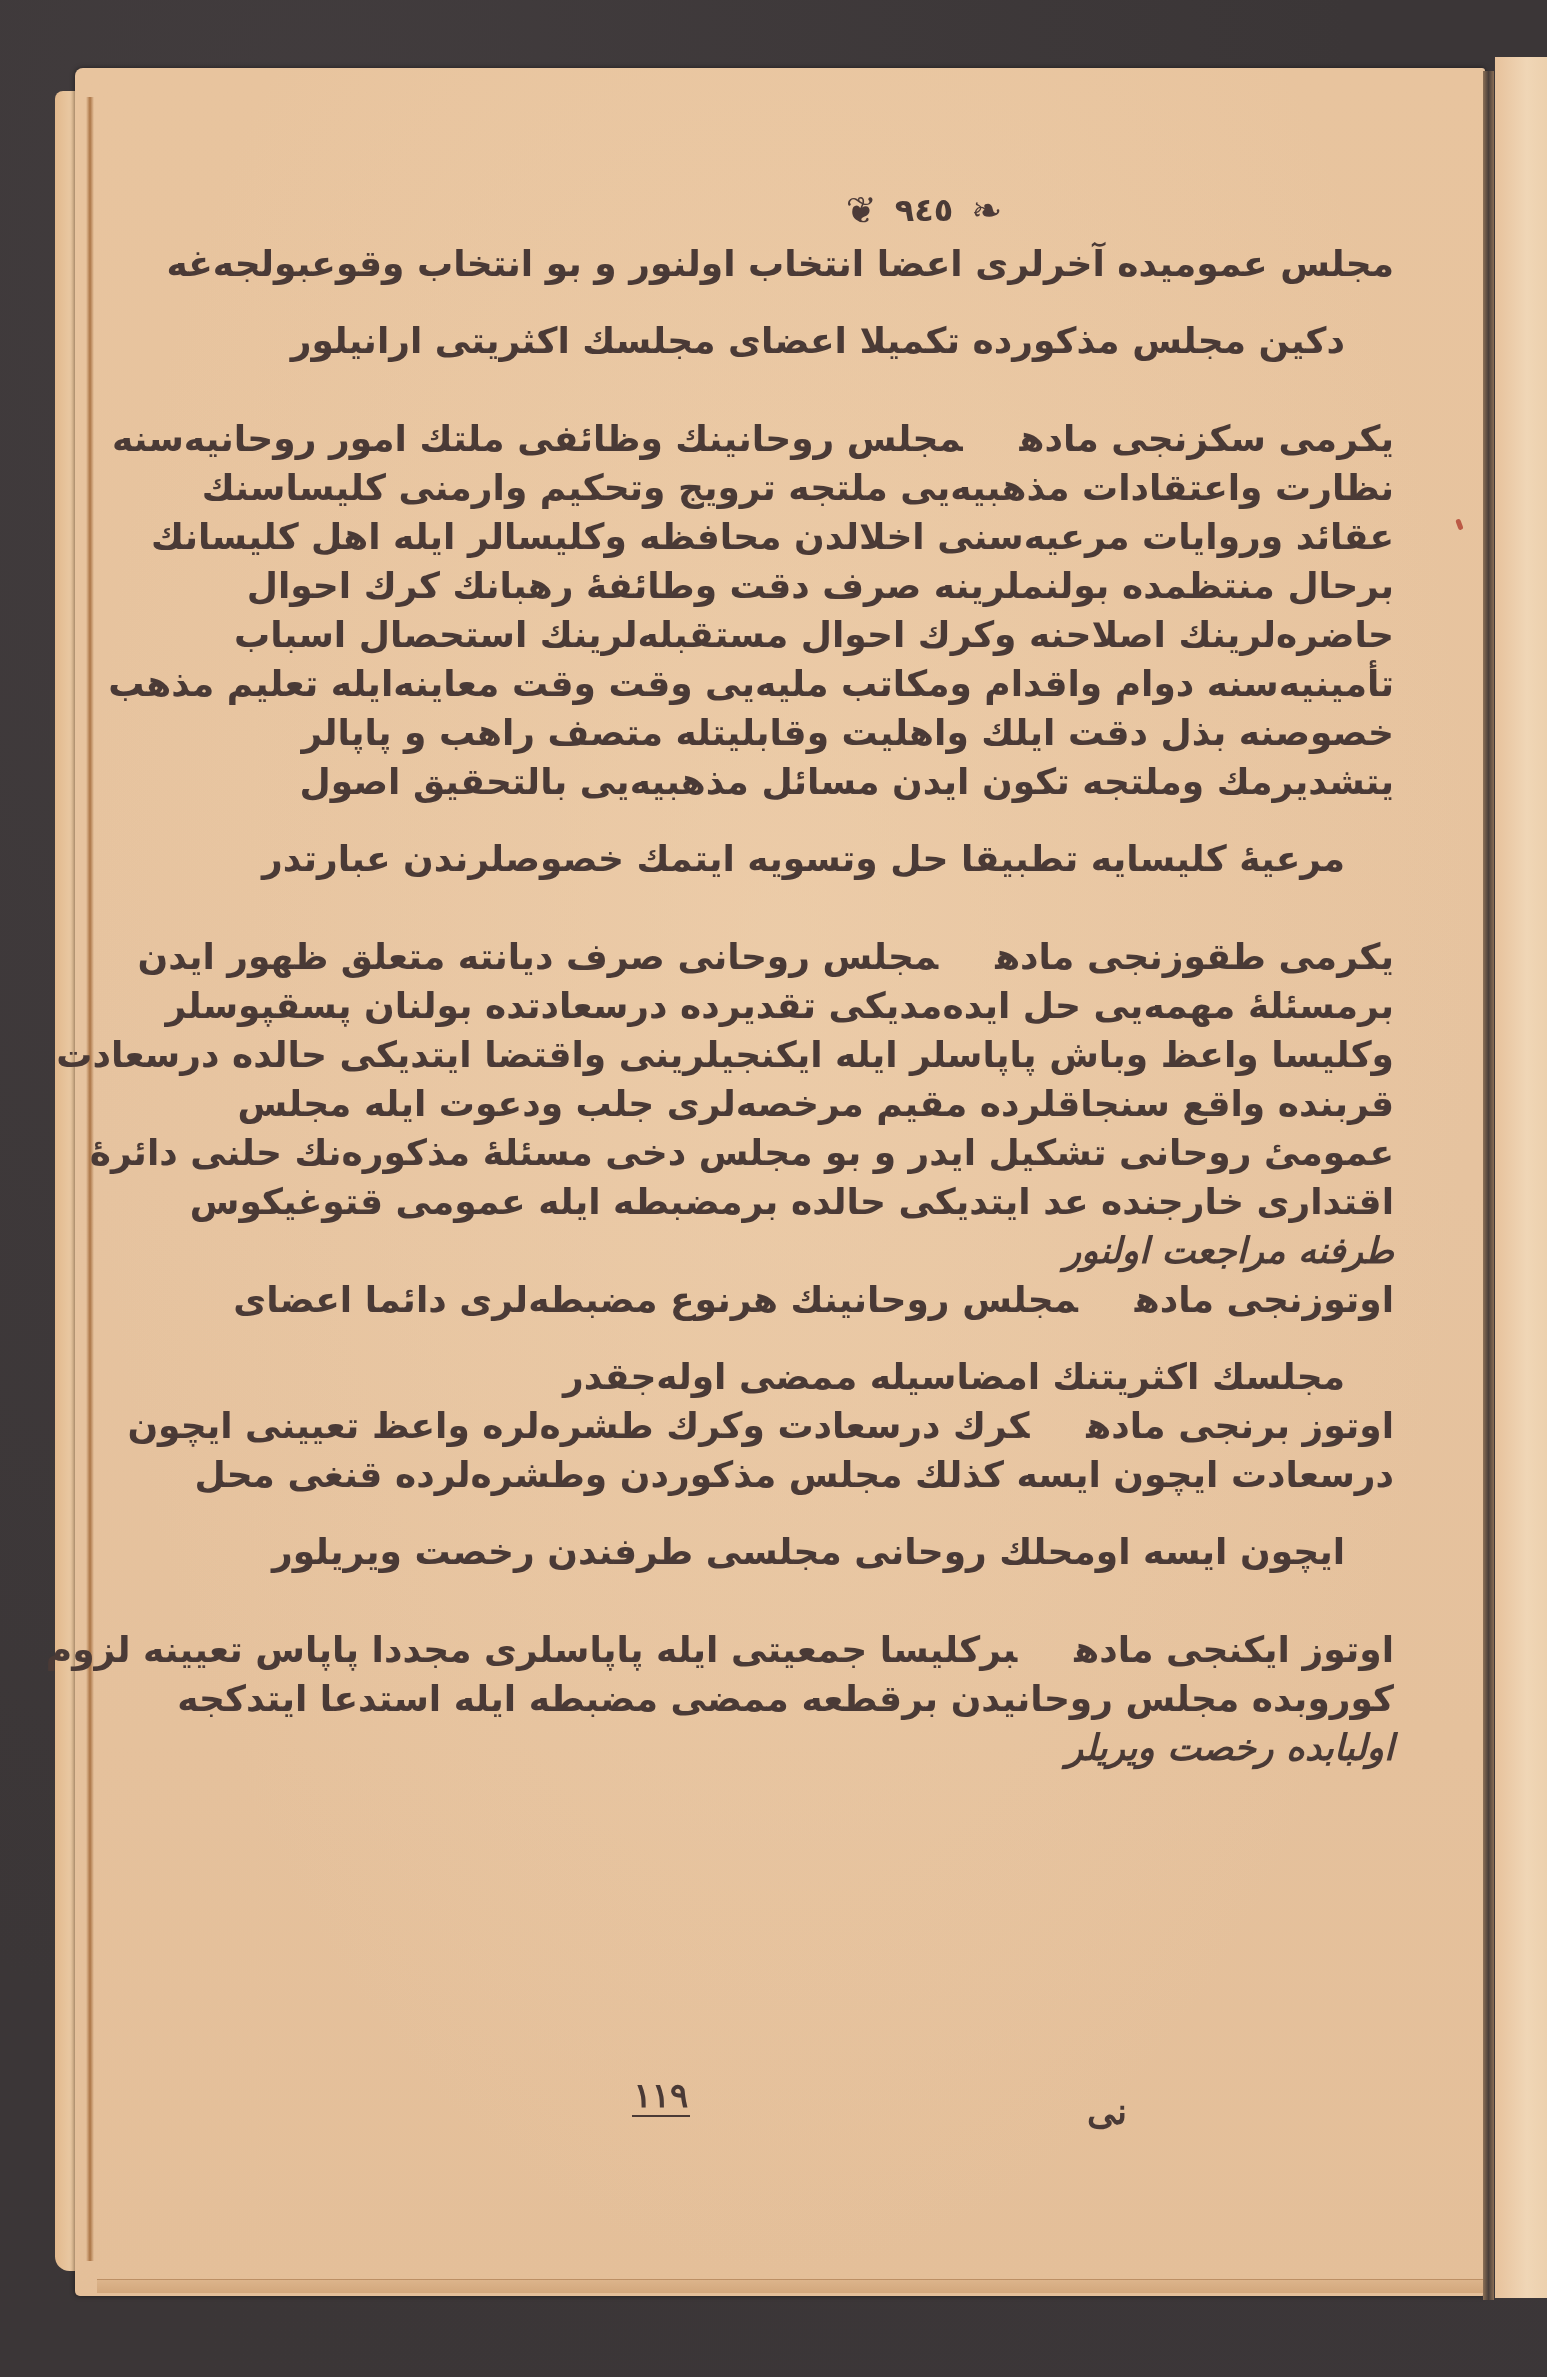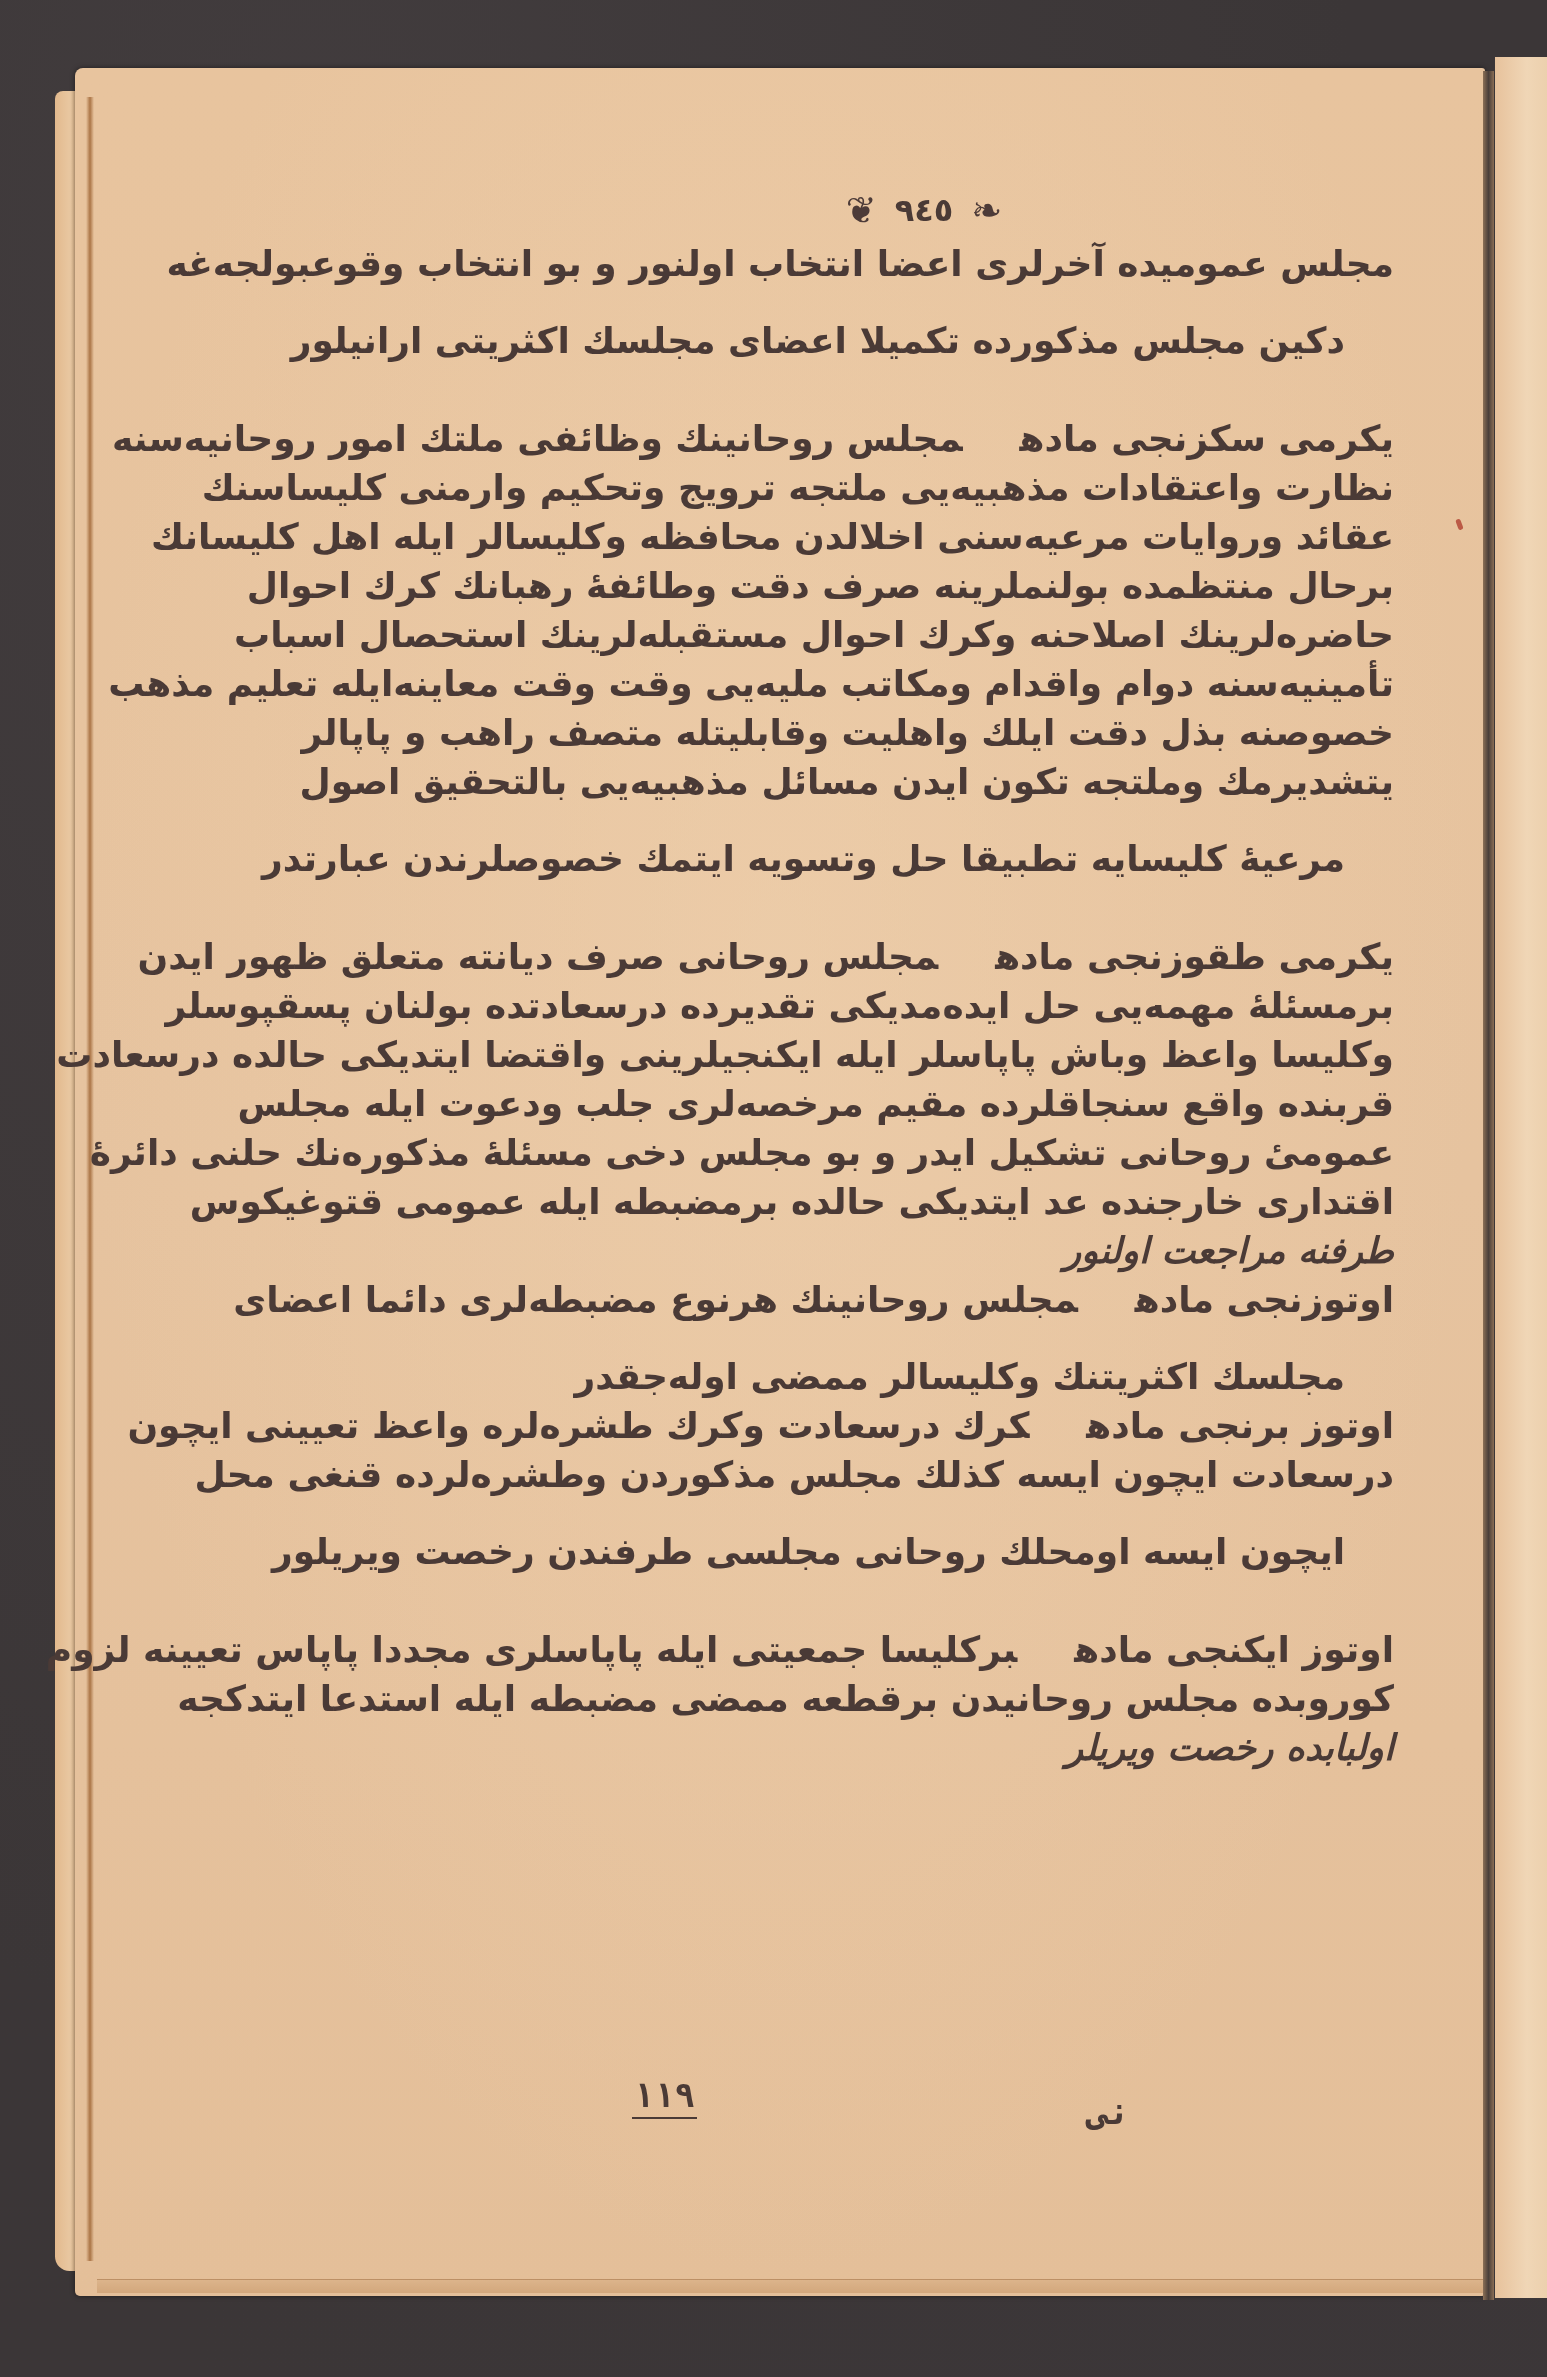--- a/index.html
+++ b/index.html
@@ -139,21 +139,21 @@
       margin-left: 57px;
     }
 
     .footer {
       position: absolute;
       top: 2075px;
       left: 389px;
       width: 1005px;
       height: 65px;
       color: #4a3a36;
-      font-family: Liberation Mono, monospace;
+      font-family: Liberation Serif, serif;
       font-weight: bold;
     }
     .signature-mark {
       position: absolute;
       left: 243px;
       top: 0;
       font-size: 34px;
       border-bottom: 2.4px solid #4a3a36;
       padding: 0 1.6px;
     }
@@ -227,21 +227,21 @@
     <div class="line">قربنده واقع سنجاقلرده مقیم مرخصه‌لری جلب ودعوت ایله مجلس</div>
     <div class="line">عمومیٔ روحانی تشکیل ایدر و بو مجلس دخی مسئلهٔ مذکوره‌نك حلنی دائرهٔ</div>
     <div class="line">اقتداری خارجنده عد ایتدیکی حالده برمضبطه ایله عمومی قتوغیکوس</div>
     <div class="line last">طرفنه مراجعت اولنور</div>
   </div>
 
   <div>
     <div class="line">
       <span class="article-title">اوتوزنجی ماده</span><span>مجلس روحانینك هرنوع مضبطه‌لری دائما اعضای</span>
     </div>
-    <div class="line indent-end">مجلسك اکثریتنك وکلیسالر ممضی اوله‌جقدر</div>
+    <div class="line indent-end">مجلسك اکثریتنك امضاسیله ممضی اوله‌جقدر</div>
   </div>
 
   <div>
     <div class="line">
       <span class="article-title">اوتوز برنجی ماده</span><span>کرك درسعادت وکرك طشره‌لره واعظ تعیینی ایچون</span>
     </div>
     <div class="line">درسعادت ایچون ایسه کذلك مجلس مذکوردن وطشره‌لرده قنغی محل</div>
     <div class="line indent-end">ایچون ایسه اومحلك روحانی مجلسی طرفندن رخصت ویریلور</div>
   </div>
 

